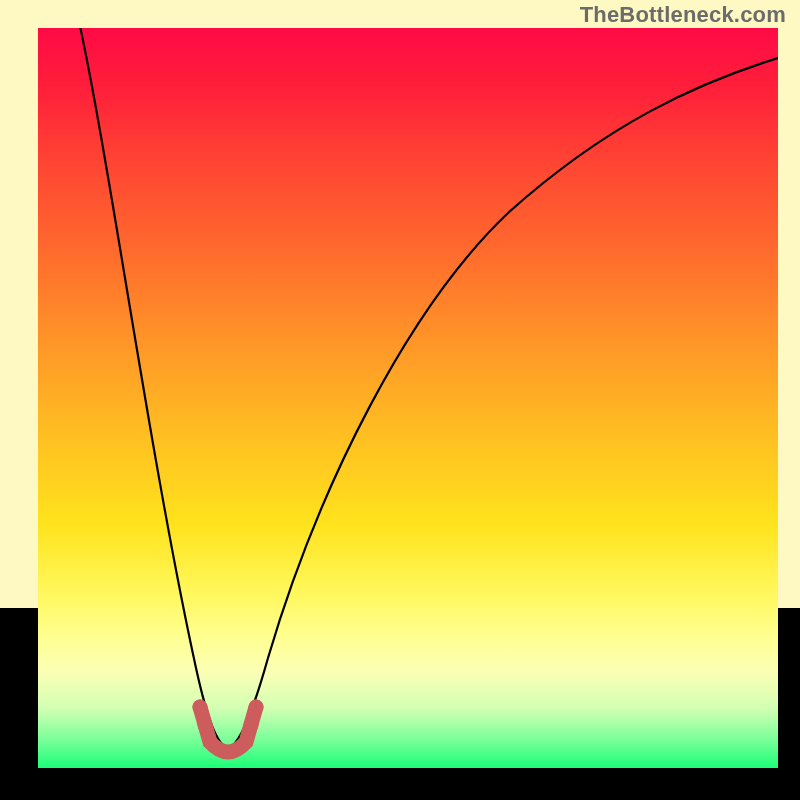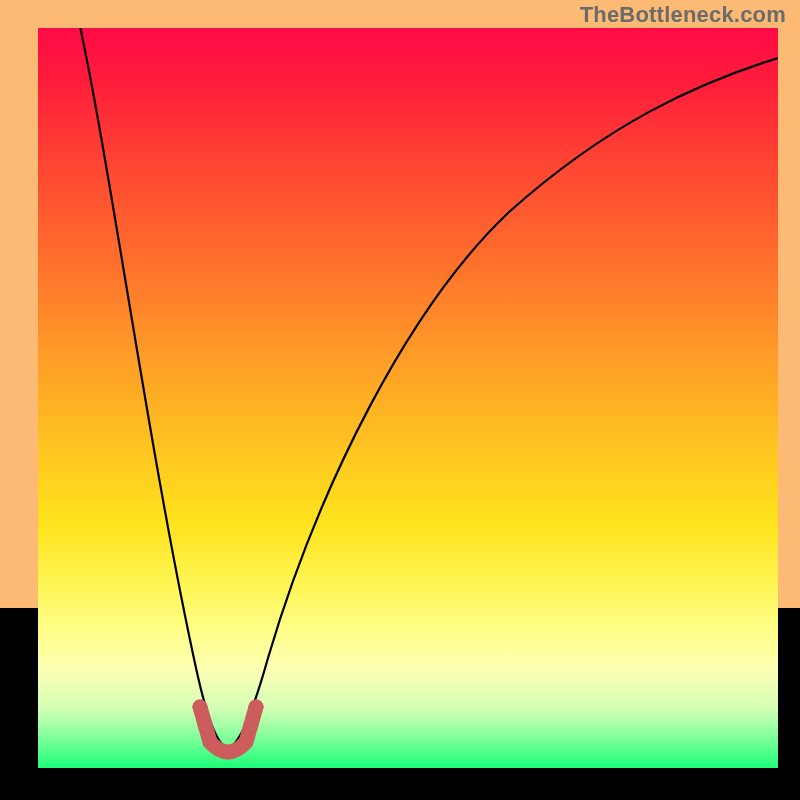--- a/index.html
+++ b/index.html
@@ -9,21 +9,21 @@
     height: 800px;
     overflow: hidden;
     background: #000;
   }
   .frame {
     position: absolute;
     left: 0;
     top: 0;
     width: 800px;
     height: 608px;
-    background: #fdba74;
+    background: #fef9c3;
   }
   .plot {
     position: absolute;
     left: 38px;
     top: 28px;
     width: 740px;
     height: 740px;
     overflow: hidden;
   }
   .gradient {

